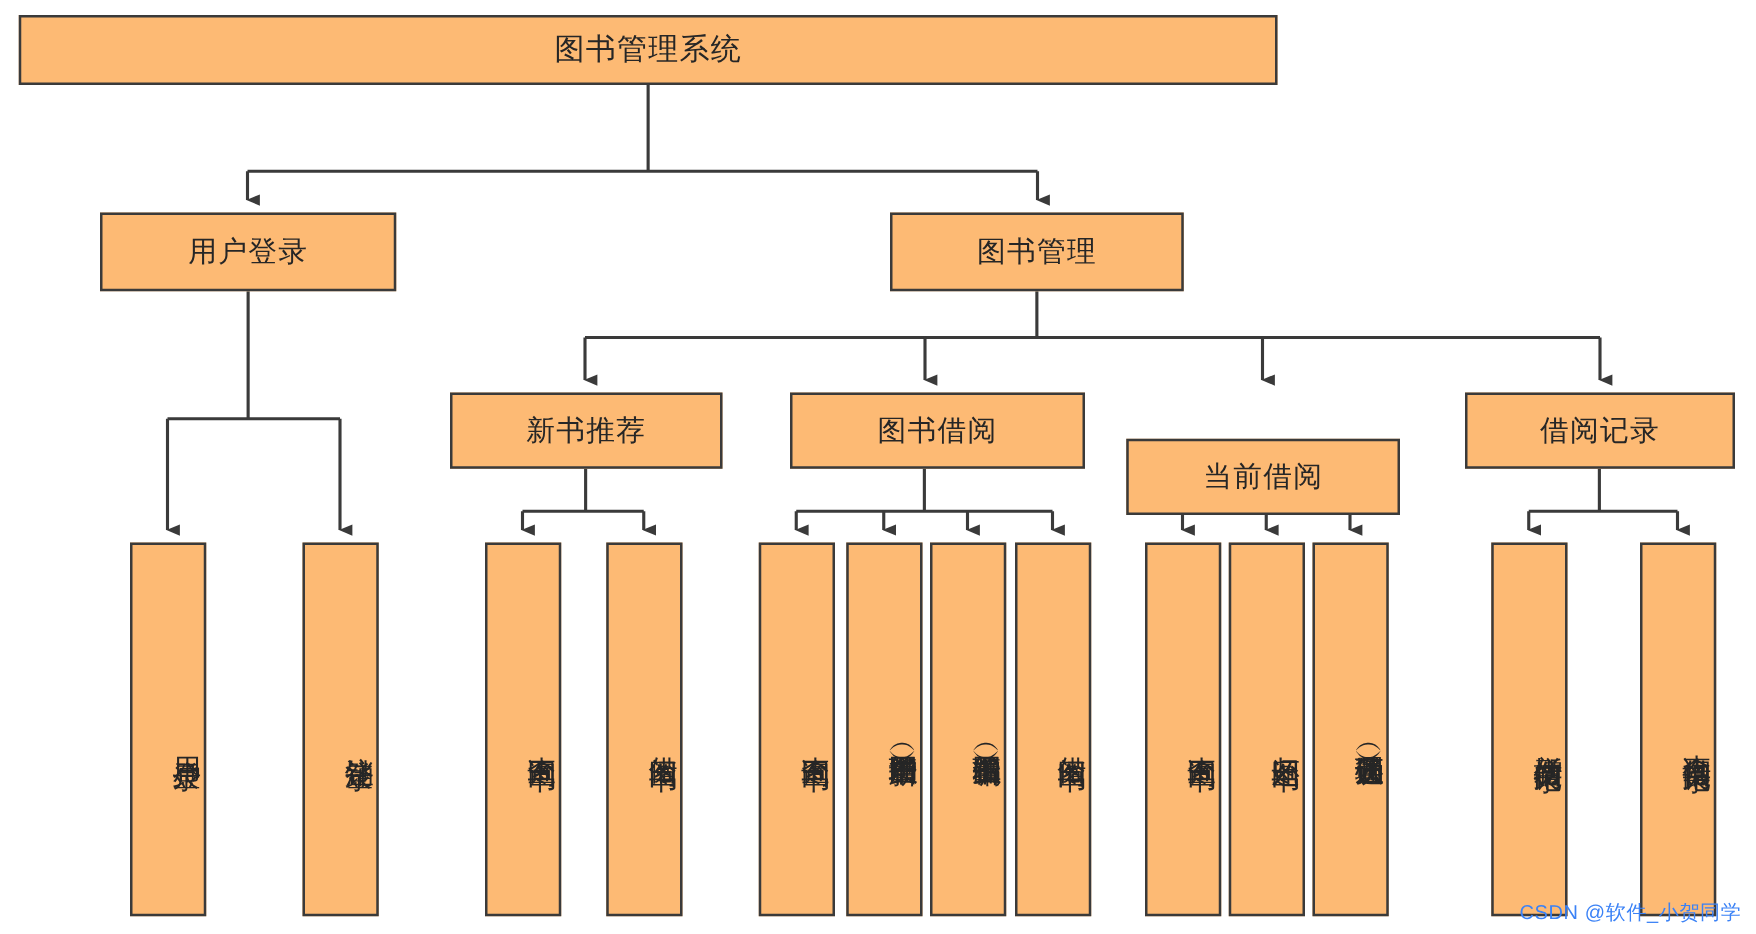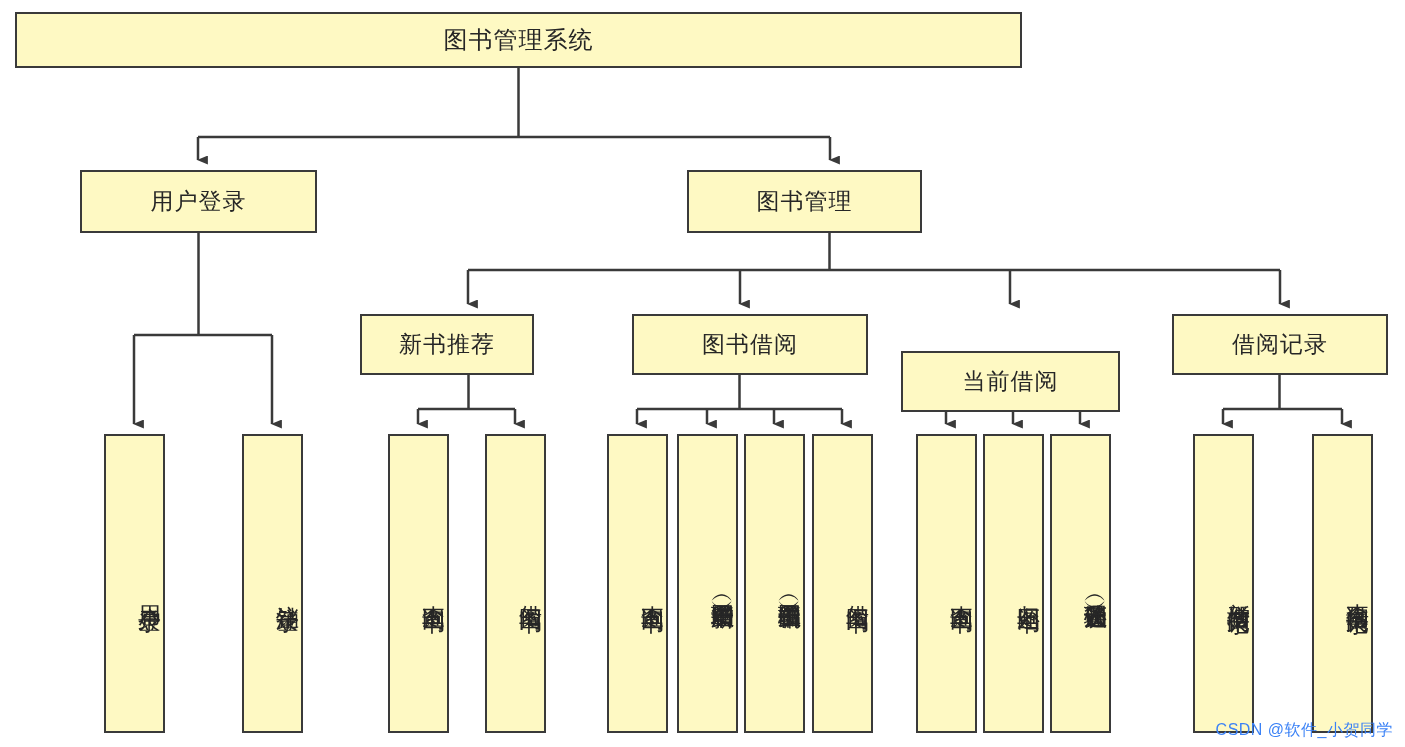--- a/index.html
+++ b/index.html
@@ -21,21 +21,21 @@
     position: absolute;
     left: 0;
     top: 0;
     width: 1405px;
     height: 747px;
     pointer-events: none;
   }
   .node {
     position: absolute;
     box-sizing: border-box;
-    background: #fef9c3;
+    background: #fdba74;
     border: 2.5px solid #3a3a3a;
     display: flex;
     align-items: center;
     justify-content: center;
     color: #262626;
     line-height: 1.18;
     text-align: center;
   }
   .node.horiz {
     font-size: 23px;
@@ -118,23 +118,23 @@
       <path d="M1279.5,375 L1279.5,409"></path>
       <path d="M1223,409 L1342,409"></path>
       <path d="M1223,409 L1223,424" marker-end="url(#arrow)"></path>
       <path d="M1342,409 L1342,424" marker-end="url(#arrow)"></path>
     </g>
   </svg>
 
   <div class="node horiz root" style="left:15px; top:12px; width:1007px; height:56px;">图书管理系统</div>
 
   <div class="node horiz" style="left:80px; top:170px; width:237px; height:63px;">用户登录</div>
-  <div class="node horiz" style="left:687px; top:170px; width:235px; height:63px;">图书管理</div>
+  <div class="node horiz" style="left:712px; top:170px; width:235px; height:63px;">图书管理</div>
 
-  <div class="node horiz" style="left:360px; top:314px; width:174px; height:61px;">新书推荐</div>
+  <div class="node horiz" style="left:360px; top:314px; width:218px; height:61px;">新书推荐</div>
   <div class="node horiz" style="left:632px; top:314px; width:236px; height:61px;">图书借阅</div>
   <div class="node horiz" style="left:901px; top:314px; width:219px; height:61px;margin-top:37px;">当前借阅</div>
   <div class="node horiz" style="left:1172px; top:314px; width:216px; height:61px;">借阅记录</div>
 
   <div class="node vert" style="left:104px; top:434px; width:61px; height:299px;">用户登录</div>
   <div class="node vert" style="left:242px; top:434px; width:61px; height:299px;">注销登录</div>
 
   <div class="node vert" style="left:388px; top:434px; width:61px; height:299px;">查询图书</div>
   <div class="node vert" style="left:485px; top:434px; width:61px; height:299px;">借阅图书</div>
 

